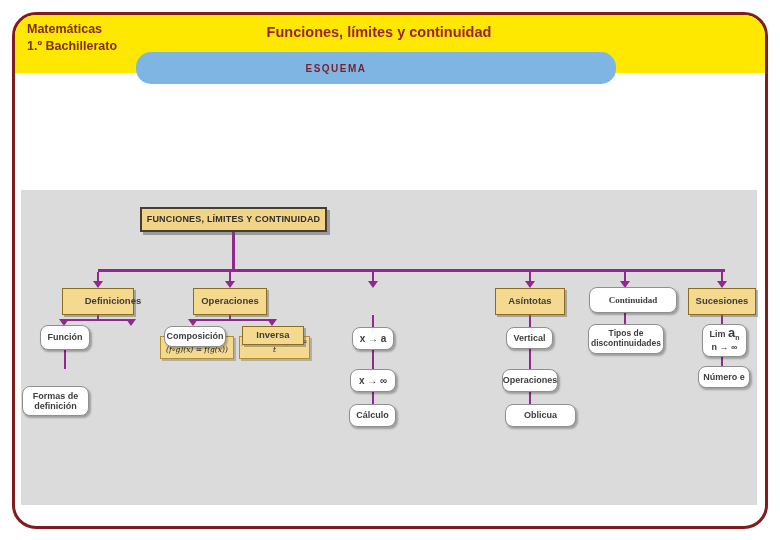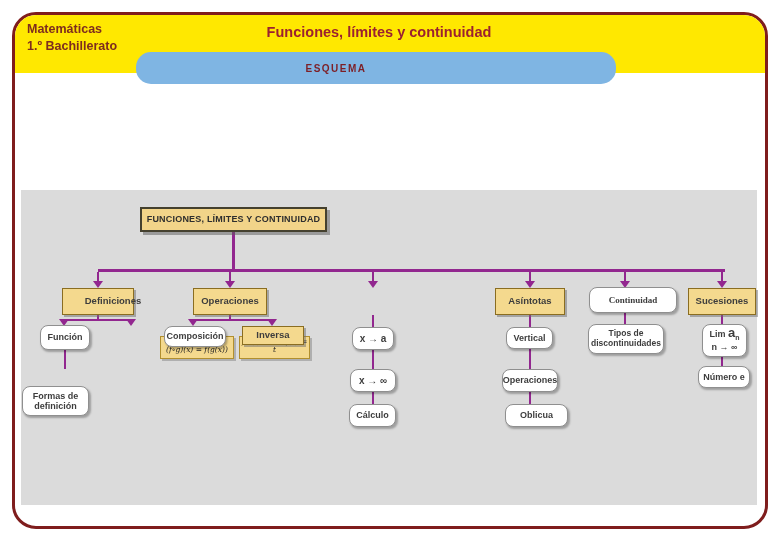--- a/index.html
+++ b/index.html
@@ -116,21 +116,21 @@
     <div class="node white" style="left:143px;top:136px;width:62px;height:21px;">Composición</div>
     <div class="node formula" style="left:218px;top:146px;width:71px;height:23px;">f⁻¹(t) = s ⇔ f(s) = t</div>
     <div class="node tan" style="left:221px;top:136px;width:62px;height:19px;">Inversa</div>
 
     <div class="node white" style="left:331px;top:137px;width:42px;height:23px;font-size:10px;">x → a</div>
     <div class="node white" style="left:329px;top:179px;width:46px;height:23px;font-size:10px;">x → ∞</div>
     <div class="node white" style="left:328px;top:214px;width:47px;height:23px;">Cálculo</div>
 
     <div class="node white" style="left:485px;top:137px;width:47px;height:22px;">Vertical</div>
     <div class="node white" style="left:481px;top:179px;width:56px;height:23px;">Operaciones</div>
-    <div class="node white" style="left:484px;top:214px;width:63px;height:23px;">Oblicua</div>
+    <div class="node white" style="left:484px;top:214px;width:71px;height:23px;">Oblicua</div>
 
     <div class="node white" style="left:567px;top:134px;width:76px;height:30px;font-size:8.5px;">
       <div>Tipos de</div>
       <div>discontinuidades</div>
     </div>
 
     <div class="node white" style="left:681px;top:134px;width:45px;height:33px;">
       <div><span>Lim </span><span class="big-a">a</span><sub class="sm">n</sub></div>
       <div>n → ∞</div>
     </div>

